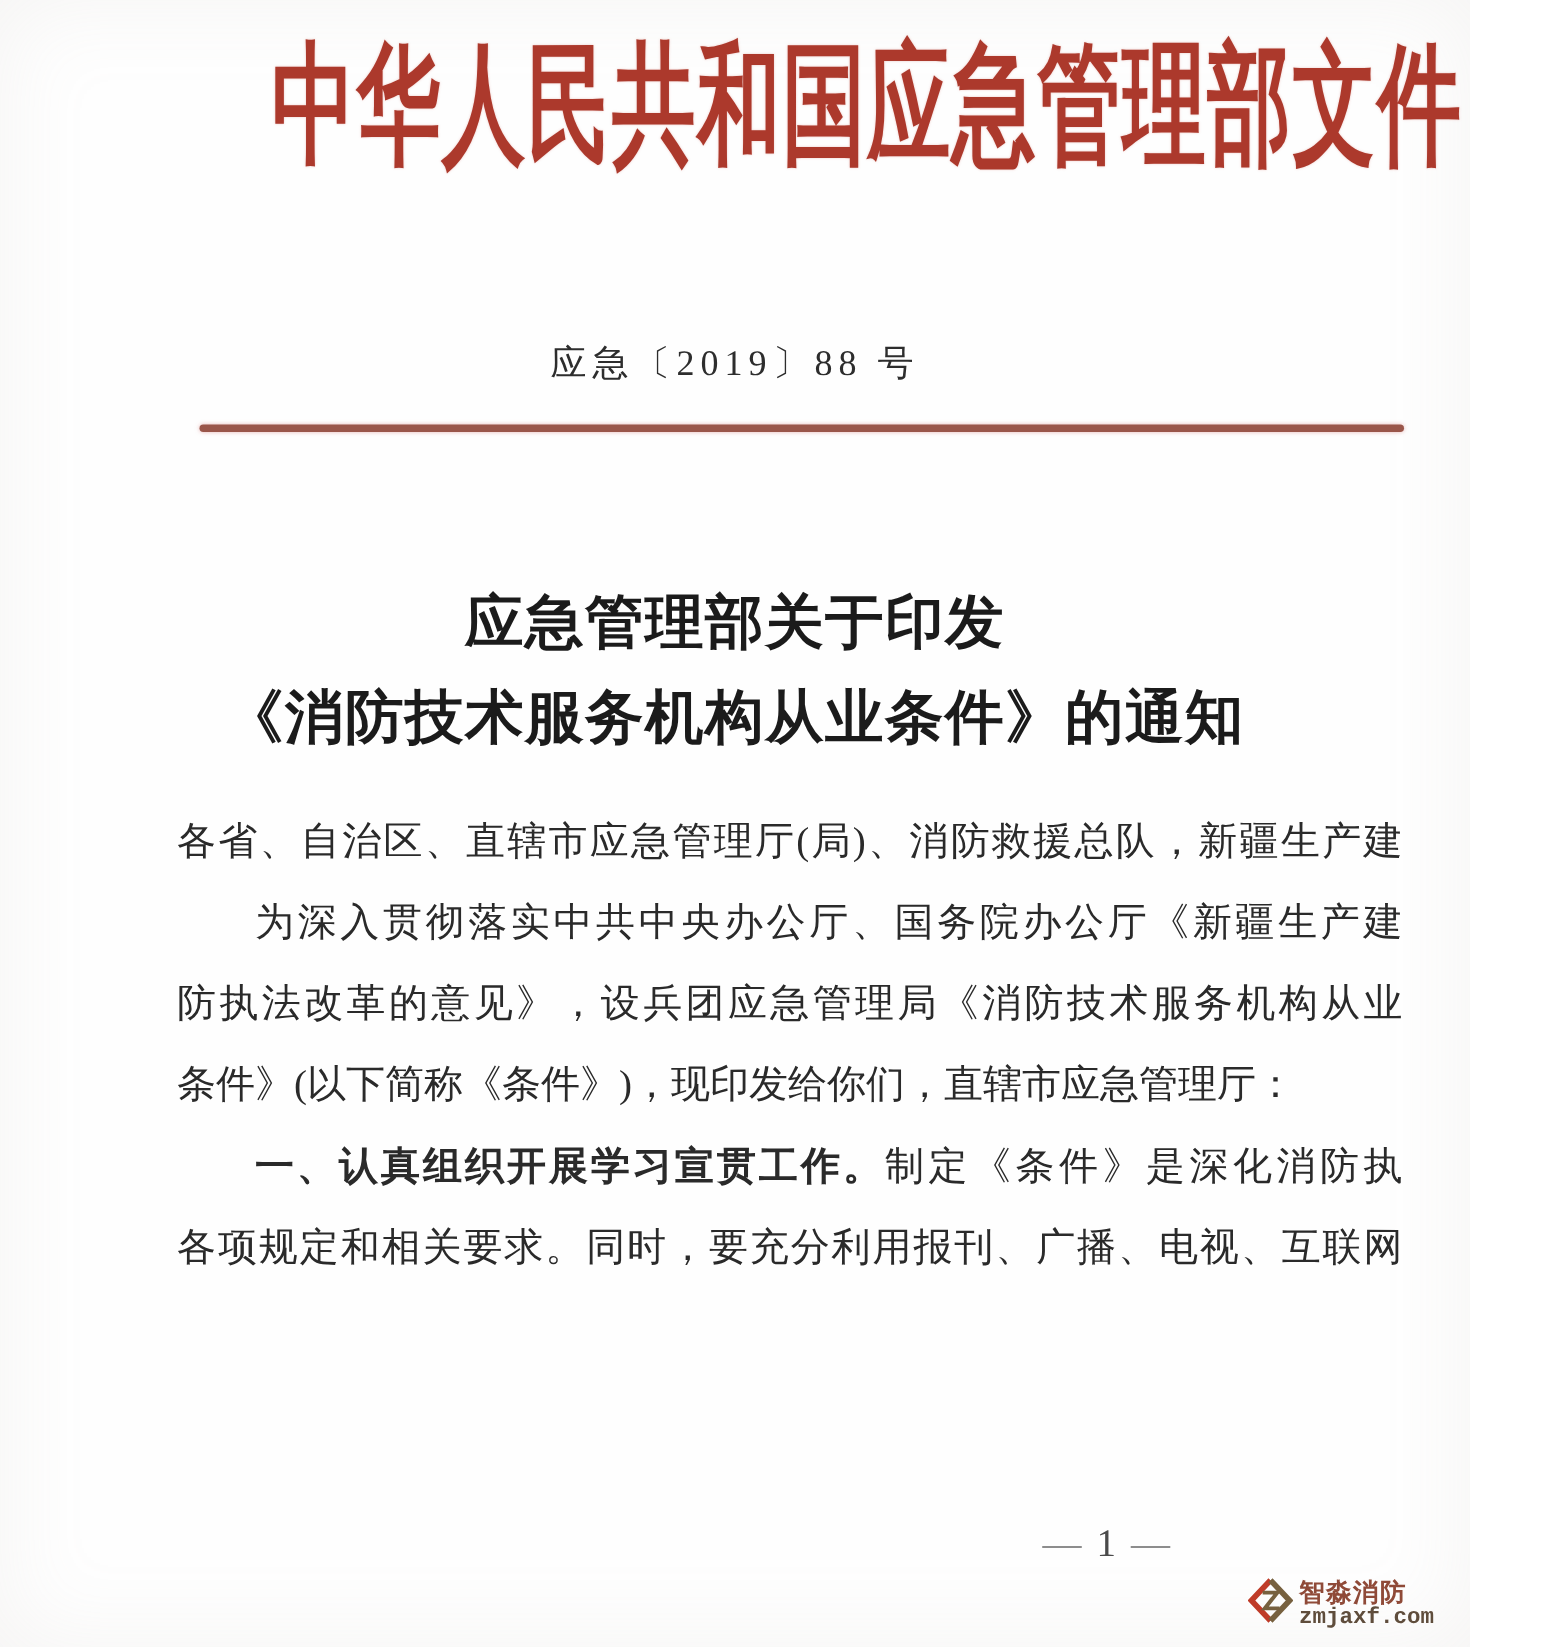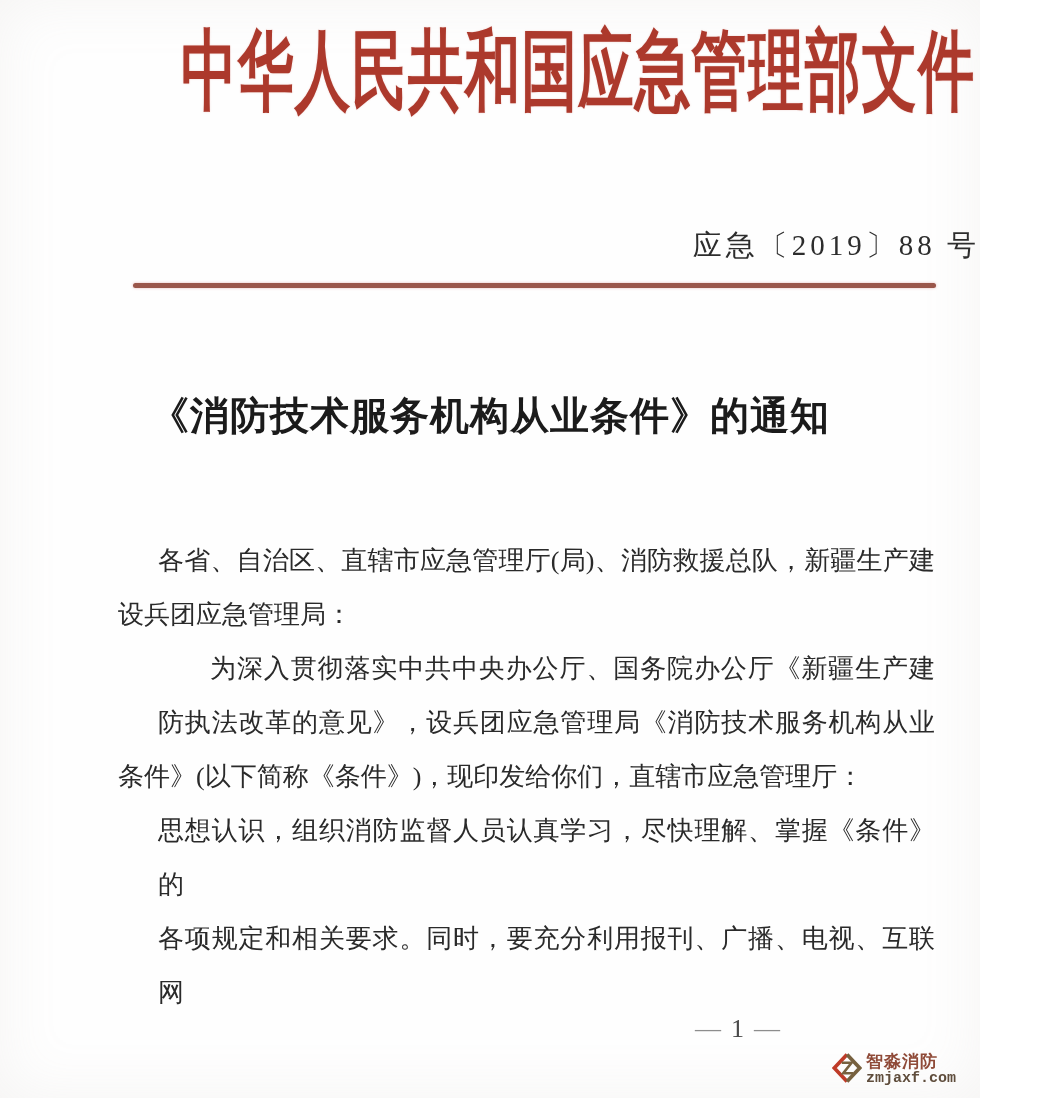--- a/index.html
+++ b/index.html
@@ -34,22 +34,22 @@
     letter-spacing: 2px;
     text-shadow: 0 0 2px rgba(200,90,80,0.35);
   }
 
   
   .doc-number {
     position: absolute;
     top: 226px;
     left: 0;
     right: 0;
-    text-align: right;
-    font-size: 29px;
+    text-align: center;
+    font-size: 24px;
     letter-spacing: 4px;
     color: #2d2d2d;
   }
 
   
   .red-divider {
     position: absolute;
     top: 283px;
     left: 133px;
     width: 803px;
@@ -83,21 +83,20 @@
     color: #2a2a2a;
   }
   .body-line {
     line-height: 54px;
     white-space: nowrap;
   }
   .body-line.fill {
     white-space: normal;
     text-align: justify;
     text-align-last: justify;
-    margin-left: 40px;
   }
   .body-line.indent {
     text-indent: 2em;
   }
   .body-line .bold {
     font-weight: bold;
     font-family: "Liberation Sans", "DejaVu Sans", sans-serif;
     letter-spacing: -1px;
   }
 
@@ -142,30 +141,30 @@
 
 <div class="page">
 
   <div class="doc-header">中华人民共和国应急管理部文件</div>
 
   <div class="doc-number">应急〔2019〕88 号</div>
 
   <div class="red-divider"></div>
 
   <div class="doc-title">
+    <div>应急管理部关于印发</div>
     <div>《消防技术服务机构从业条件》的通知</div>
   </div>
 
   <div class="doc-body">
       <div class="body-line fill"><span>各省、自治区、直辖市应急管理厅(局)、消防救援总队，新疆生产建</span></div>
-      <div class="body-line"><span>设兵团应急管理局：</span></div>
       <div class="body-line indent fill"><span>为深入贯彻落实中共中央办公厅、国务院办公厅《新疆生产建</span></div>
       <div class="body-line fill"><span>防执法改革的意见》，设兵团应急管理局《消防技术服务机构从业</span></div>
       <div class="body-line"><span>条件》(以下简称《条件》)，现印发给你们，直辖市应急管理厅：</span></div>
-      <div class="body-line fill"><span>思想认识，组织消防监督人员认真学习，尽快理解、掌握《条件》的</span></div>
+      <div class="body-line indent fill"><span class="bold">一、认真组织开展学习宣贯工作。</span><span>制定《条件》是深化消防执</span></div>
       <div class="body-line fill"><span>各项规定和相关要求。同时，要充分利用报刊、广播、电视、互联网</span></div>
     </div>
 
   <div class="page-number">
     <span class="dash">—</span><span class="num">1</span><span class="dash">—</span>
   </div>
 
   <div class="watermark">
     <span>
       <svg width="30" height="32" viewBox="0 0 40 42" aria-hidden="true">

